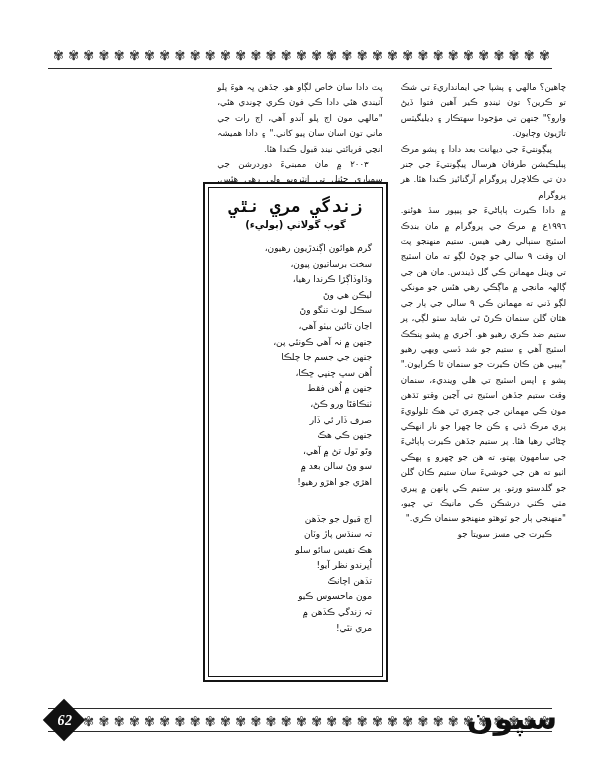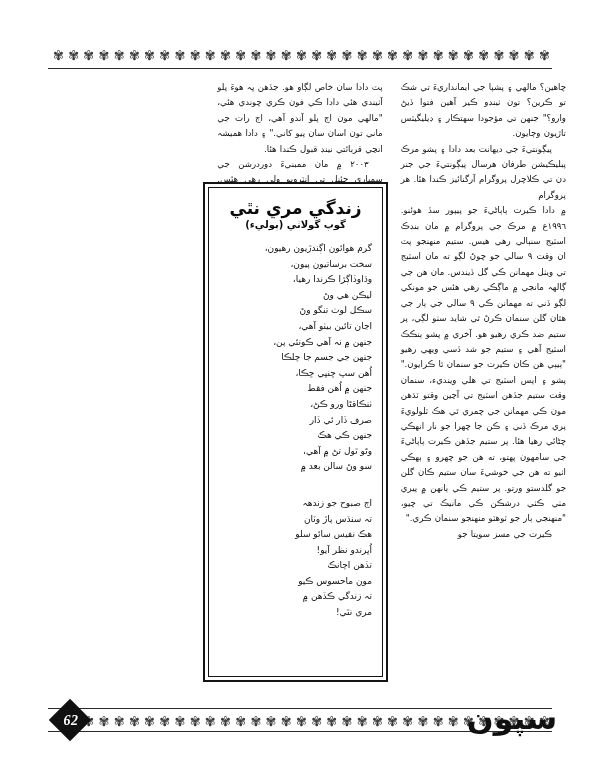--- a/index.html
+++ b/index.html
@@ -63,21 +63,21 @@
     height: 1px;
     background: #2b2b2b;
   }
   .rule-line.top-under  { top: 68px; }
   .rule-line.bot-over   { top: 708px; }
   .rule-line.bot-under  { top: 731px; }
 
   
   .page-number-wrap {
     position: absolute;
-    left: 49px;
+    left: 43px;
     top: 703px;
     width: 44px;
     height: 40px;
   }
   .page-number-diamond {
     position: absolute;
     left: 6px;
     top: 2px;
     width: 30px;
     height: 30px;
@@ -180,20 +180,21 @@
     overflow: hidden;
   }
   .poem-title {
     font-size: 17px;
     font-weight: bold;
     color: #0a0a0a;
     text-align: center;
     line-height: 20px;
     margin: 2px 0 0 0;
     letter-spacing: 0px;
+    font-family: Liberation Mono, monospace;
   }
   .poem-author {
     font-size: 10px;
     font-weight: bold;
     color: #0a0a0a;
     text-align: center;
     line-height: 13px;
     margin: 0 0 10px 0;
   }
   .poem-lines {
@@ -285,24 +286,25 @@
           <div class="poem-line">اڃان تائين بيٺو آهي،</div>
           <div class="poem-line">جنهن ۾ نہ آهي ڪونئي پن،</div>
           <div class="poem-line">جنهن جي جسم جا چلڪا</div>
           <div class="poem-line">اُهن سڀ ڇنڀي ڇڪا،</div>
           <div class="poem-line">جنهن ۾ اُهن فقط</div>
           <div class="poem-line">ٺنڪاقڻا ورو ڪڻ،</div>
           <div class="poem-line">صرف ڏار ئي ڏار</div>
           <div class="poem-line">جنهن ڪي هڪ</div>
           <div class="poem-line">وڻو ٿول تڻ ۾ آهي،</div>
           <div class="poem-line">سو وڻ سالن بعد ۾</div>
+          <div class="poem-line">اهڙي جو اهڙو رهيو!</div>
         </div>
       <div class="stanza-gap"></div>
       <div class="poem-lines">
-          <div class="poem-line">اڄ صبوح جو زندهہ</div>
+          <div class="poem-line">اڄ قبول جو جڏهن</div>
           <div class="poem-line">تہ سنڌس پاڙ وٽان</div>
           <div class="poem-line">هڪ نفيس سائو سلو</div>
           <div class="poem-line">اُڀرندو نظر آيو!</div>
           <div class="poem-line">تڏهن اچانڪ</div>
           <div class="poem-line">مون ماحسوس ڪيو</div>
           <div class="poem-line">تہ زندگي ڪڏهن ۾</div>
           <div class="poem-line">مري نٿي!</div>
         </div>
     </div>
   </div>

